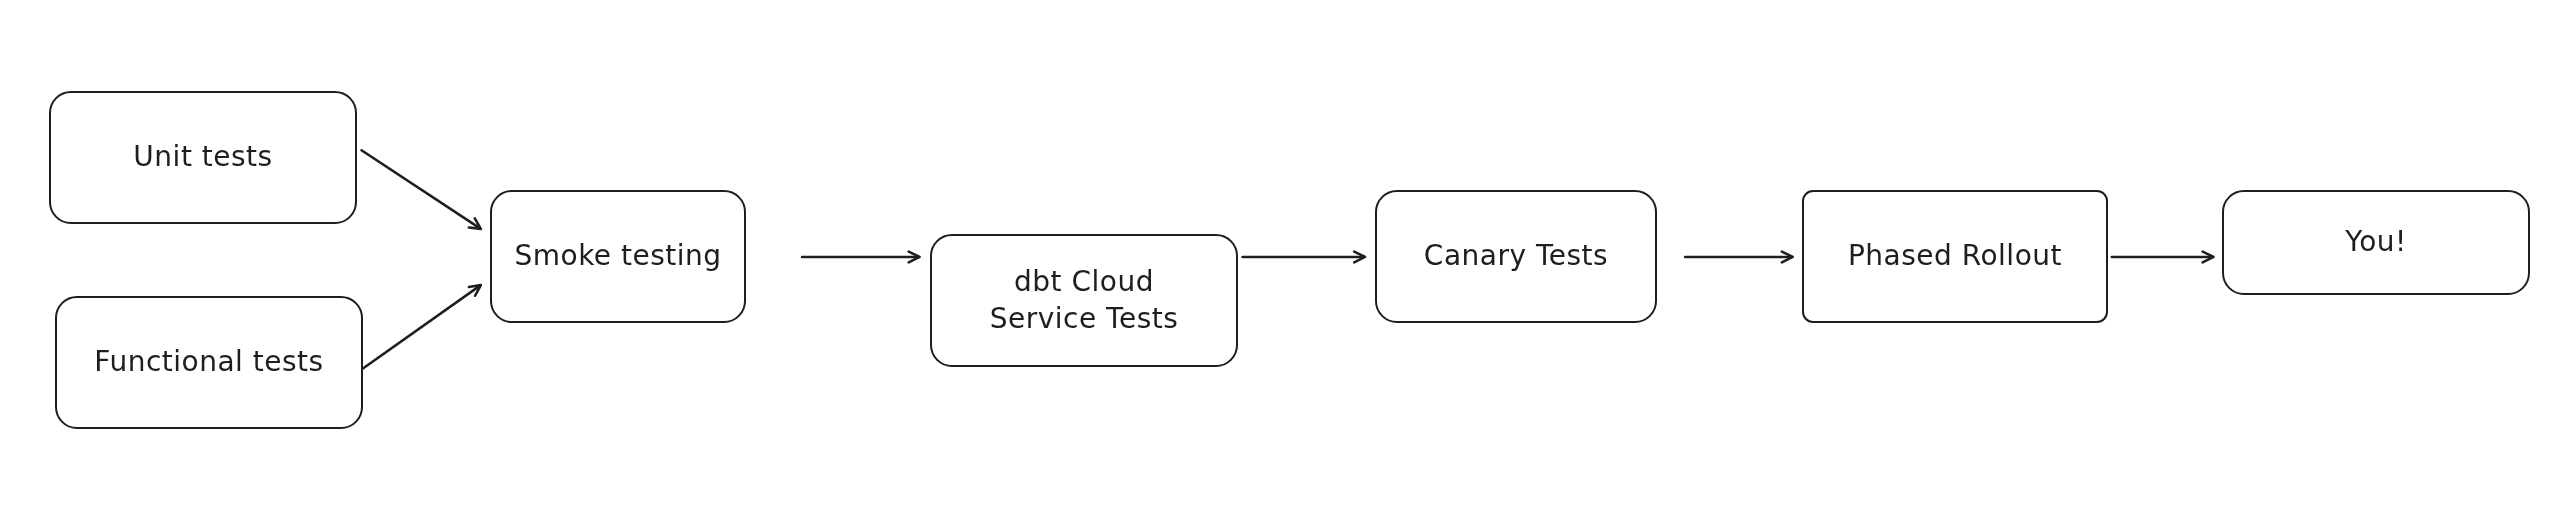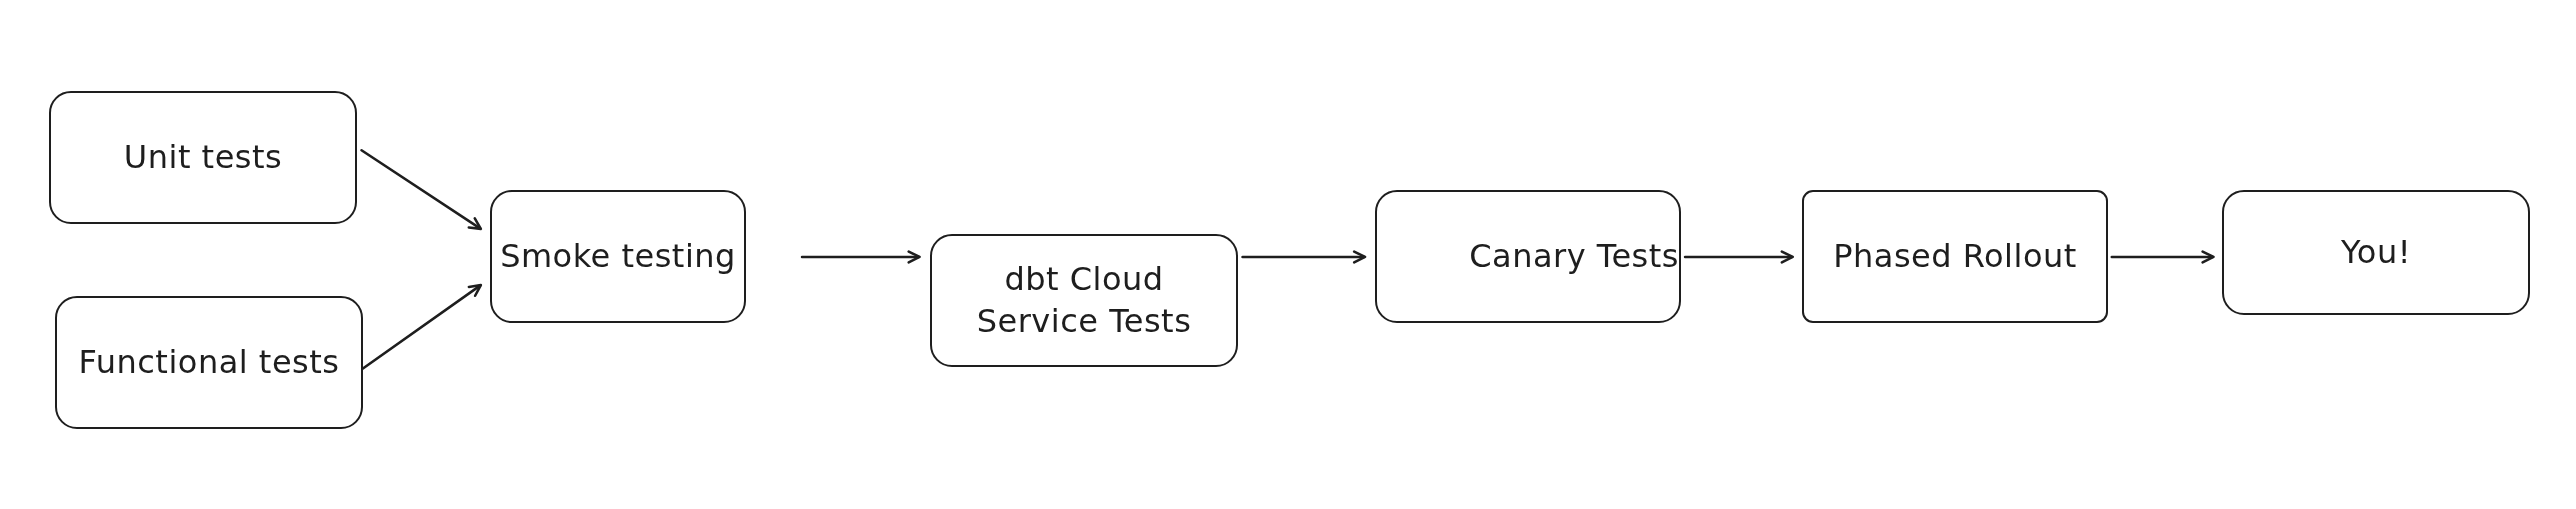--- a/index.html
+++ b/index.html
@@ -29,33 +29,33 @@
     background: #ffffff;
     border: 2.5px solid #1e1e1e;
     border-radius: 22px;
     display: flex;
     align-items: center;
     justify-content: center;
     text-align: center;
   }
   .node .label {
     color: #1e1e1e;
-    font-size: 32px;
+    font-size: 28px;
     line-height: 1.3;
     white-space: pre-line;
     letter-spacing: 0.5px;
   }
   
   .node-unit        { left: 49px;   top: 91px;  width: 308px; height: 133px; }
   .node-functional  { left: 55px;   top: 296px; width: 308px; height: 133px; }
   .node-smoke       { left: 490px;  top: 190px; width: 256px; height: 133px; }
   .node-dbt         { left: 930px;  top: 190px; width: 308px; height: 133px; margin-top: 44px; }
-  .node-canary      { left: 1375px; top: 190px; width: 306px; height: 133px; justify-content: flex-end; }
+  .node-canary      { left: 1375px; top: 190px; width: 282px; height: 133px; }
   .node-phased      { left: 1802px; top: 190px; width: 306px; height: 133px; border-radius: 11px; }
-  .node-you         { left: 2222px; top: 190px; width: 308px; height: 125px; }
+  .node-you         { left: 2222px; top: 190px; width: 308px; height: 105px; }
 </style>
 </head>
 <body>
 
 <div class="canvas">
 
   <svg class="edges-layer" viewBox="0 0 2608 516" xmlns="http://www.w3.org/2000/svg">
     <defs>
       <marker id="arrowhead" markerWidth="16" markerHeight="16" refX="12" refY="7" orient="auto" markerUnits="userSpaceOnUse">
         <path d="M2,1.5 L13,7 L2,12.5" fill="none" stroke="#1e1e1e" stroke-width="2.6" stroke-linecap="round" stroke-linejoin="round"></path>

